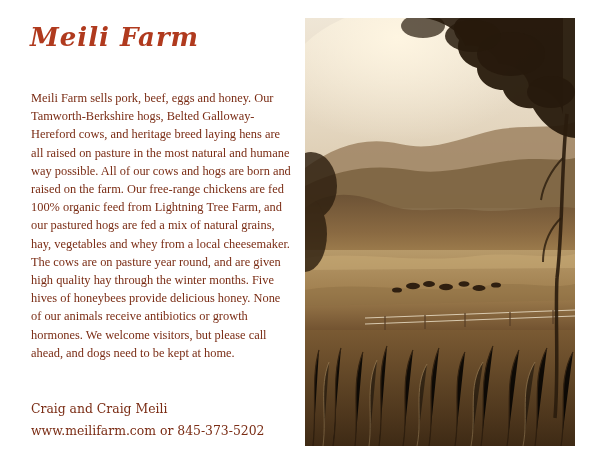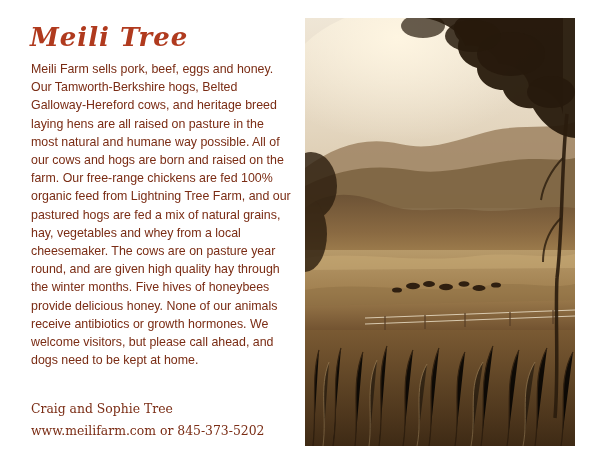--- a/index.html
+++ b/index.html
@@ -35,23 +35,23 @@
     font-style: italic;
     font-weight: bold;
     font-size: 26px;
     letter-spacing: 1px;
     color: #b03a1e;
     white-space: nowrap;
   }
   .body-text {
     position: absolute;
     left: 31px;
-    top: 60px;
+    top: 89px;
     width: 262px;
-    font-family: Liberation Sans, sans-serif;
+    font-family: Liberation Serif, serif;
     font-size: 12.4px;
     line-height: 18.2px;
     color: #7a2c14;
     text-align: left;
   }
   .signature {
     position: absolute;
     left: 31px;
     top: 400px;
     width: 280px;
@@ -86,25 +86,25 @@
     width: 270px;
     height: 428px;
   }
 </style>
 </head>
 <body>
 
 <div class="card">
   <div class="inner">
 
-    <div class="farm-title">Meili Tree</div>
+    <div class="farm-title">Meili Farm</div>
 
     <div class="body-text">Meili Farm sells pork, beef, eggs and honey. Our Tamworth-Berkshire hogs, Belted Galloway-Hereford cows, and heritage breed laying hens are all raised on pasture in the most natural and humane way possible. All of our cows and hogs are born and raised on the farm. Our free-range chickens are fed 100% organic feed from Lightning Tree Farm, and our pastured hogs are fed a mix of natural grains, hay, vegetables and whey from a local cheesemaker. The cows are on pasture year round, and are given high quality hay through the winter months. Five hives of honeybees provide delicious honey. None of our animals receive antibiotics or growth hormones. We welcome visitors, but please call ahead, and dogs need to be kept at home.</div>
 
-    <div class="signature">Craig and Sophie Tree</div>
+    <div class="signature">Craig and Craig Meili</div>
 
     <div class="contact">www.meilifarm.com or 845-373-5202</div>
 
     <div class="photo">
       <svg viewBox="0 0 270 428" preserveAspectRatio="none" aria-hidden="true">
         <defs>
           <linearGradient id="sky" x1="0" y1="0" x2="0" y2="1">
             <stop offset="0%" stop-color="#efe6d6"></stop>
             <stop offset="45%" stop-color="#e3d5be"></stop>
             <stop offset="100%" stop-color="#cdb894"></stop>

